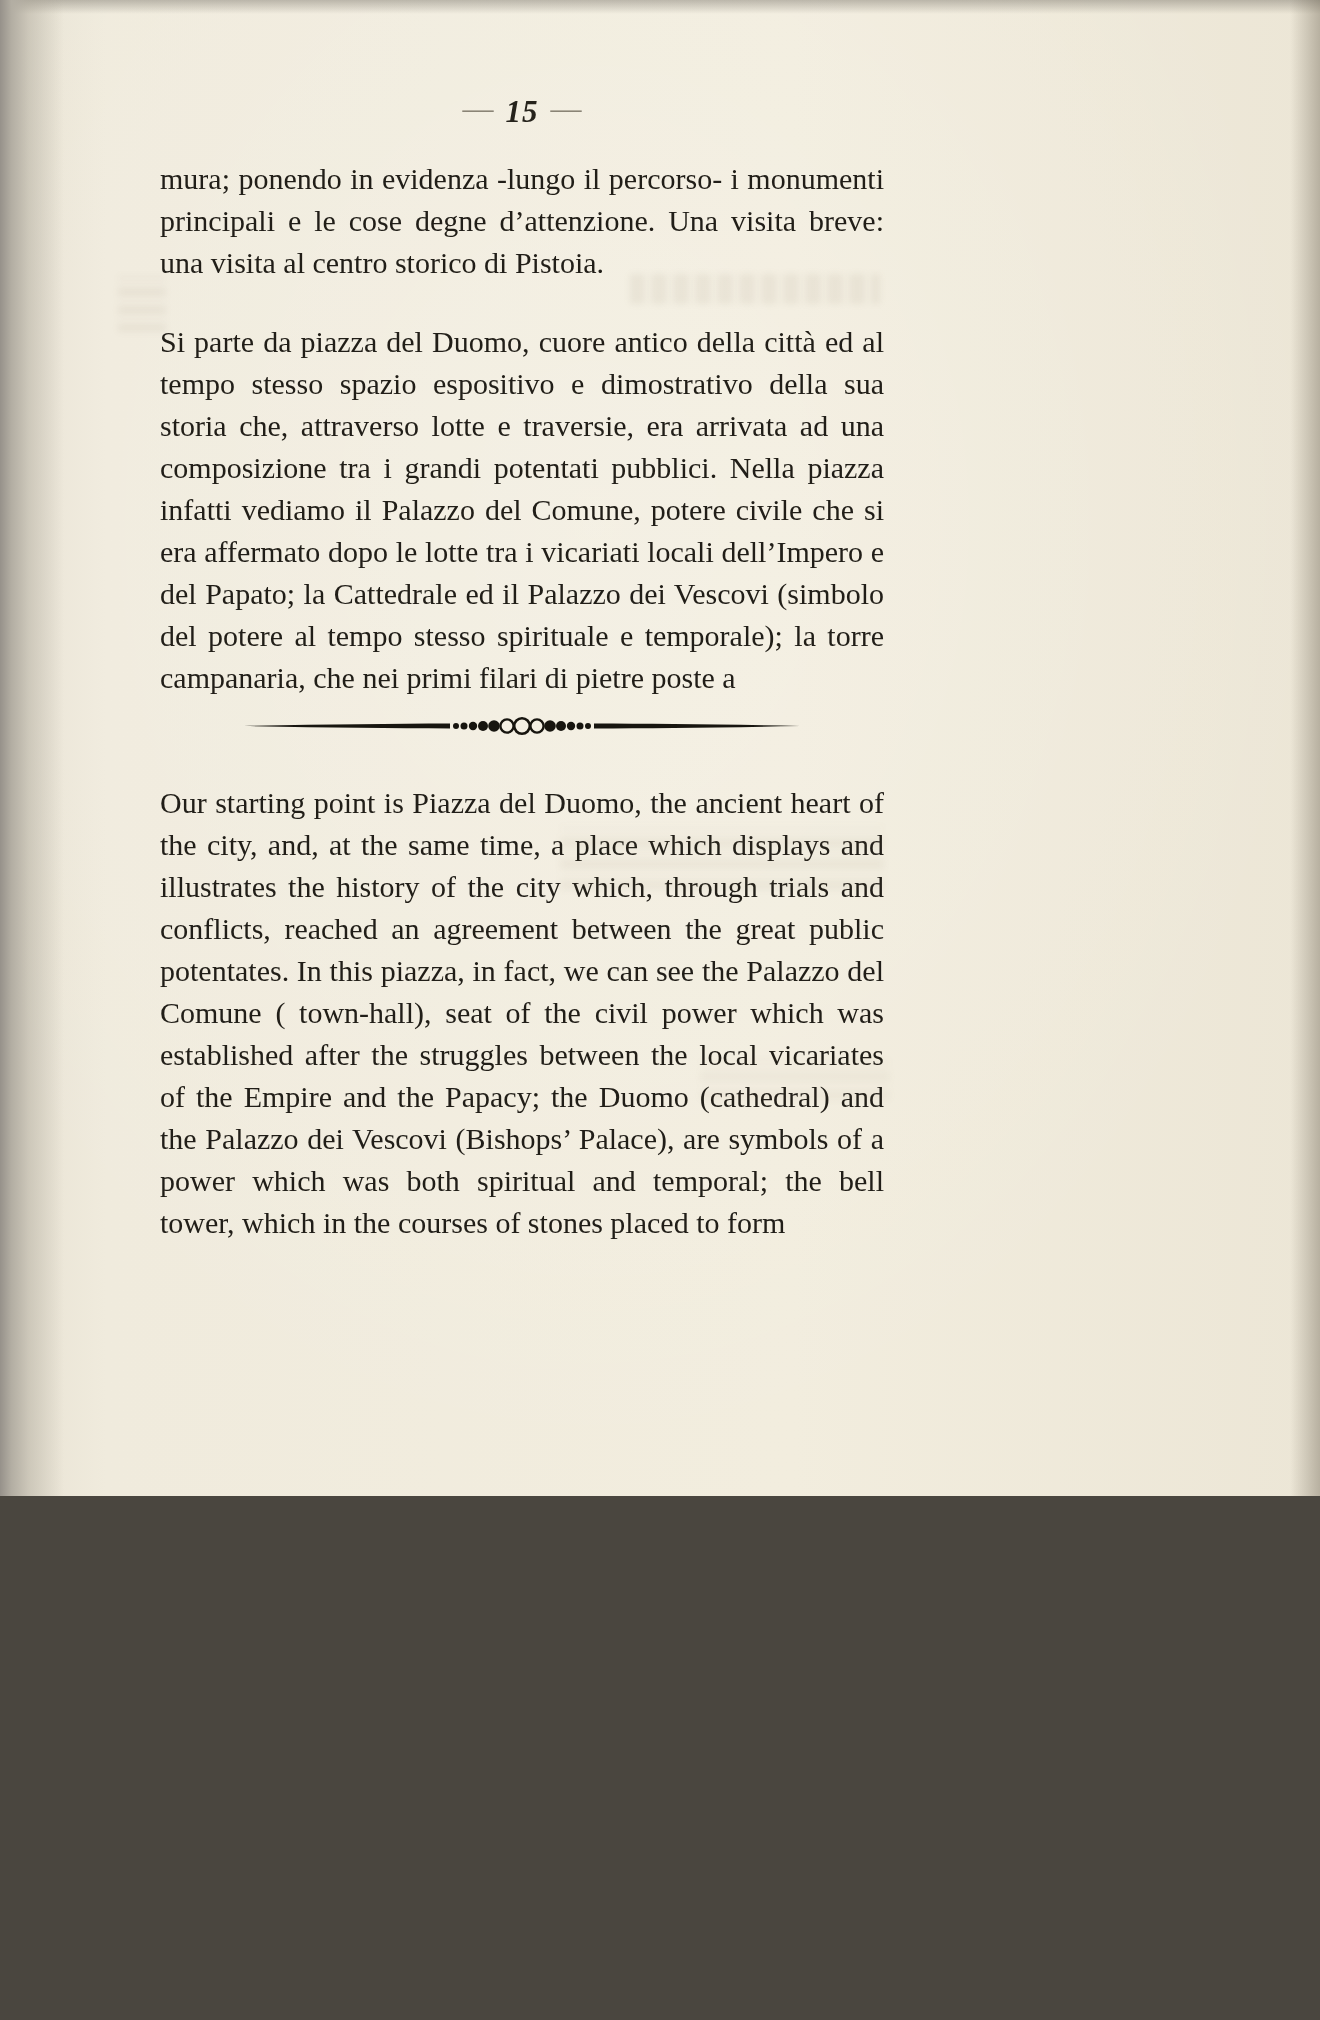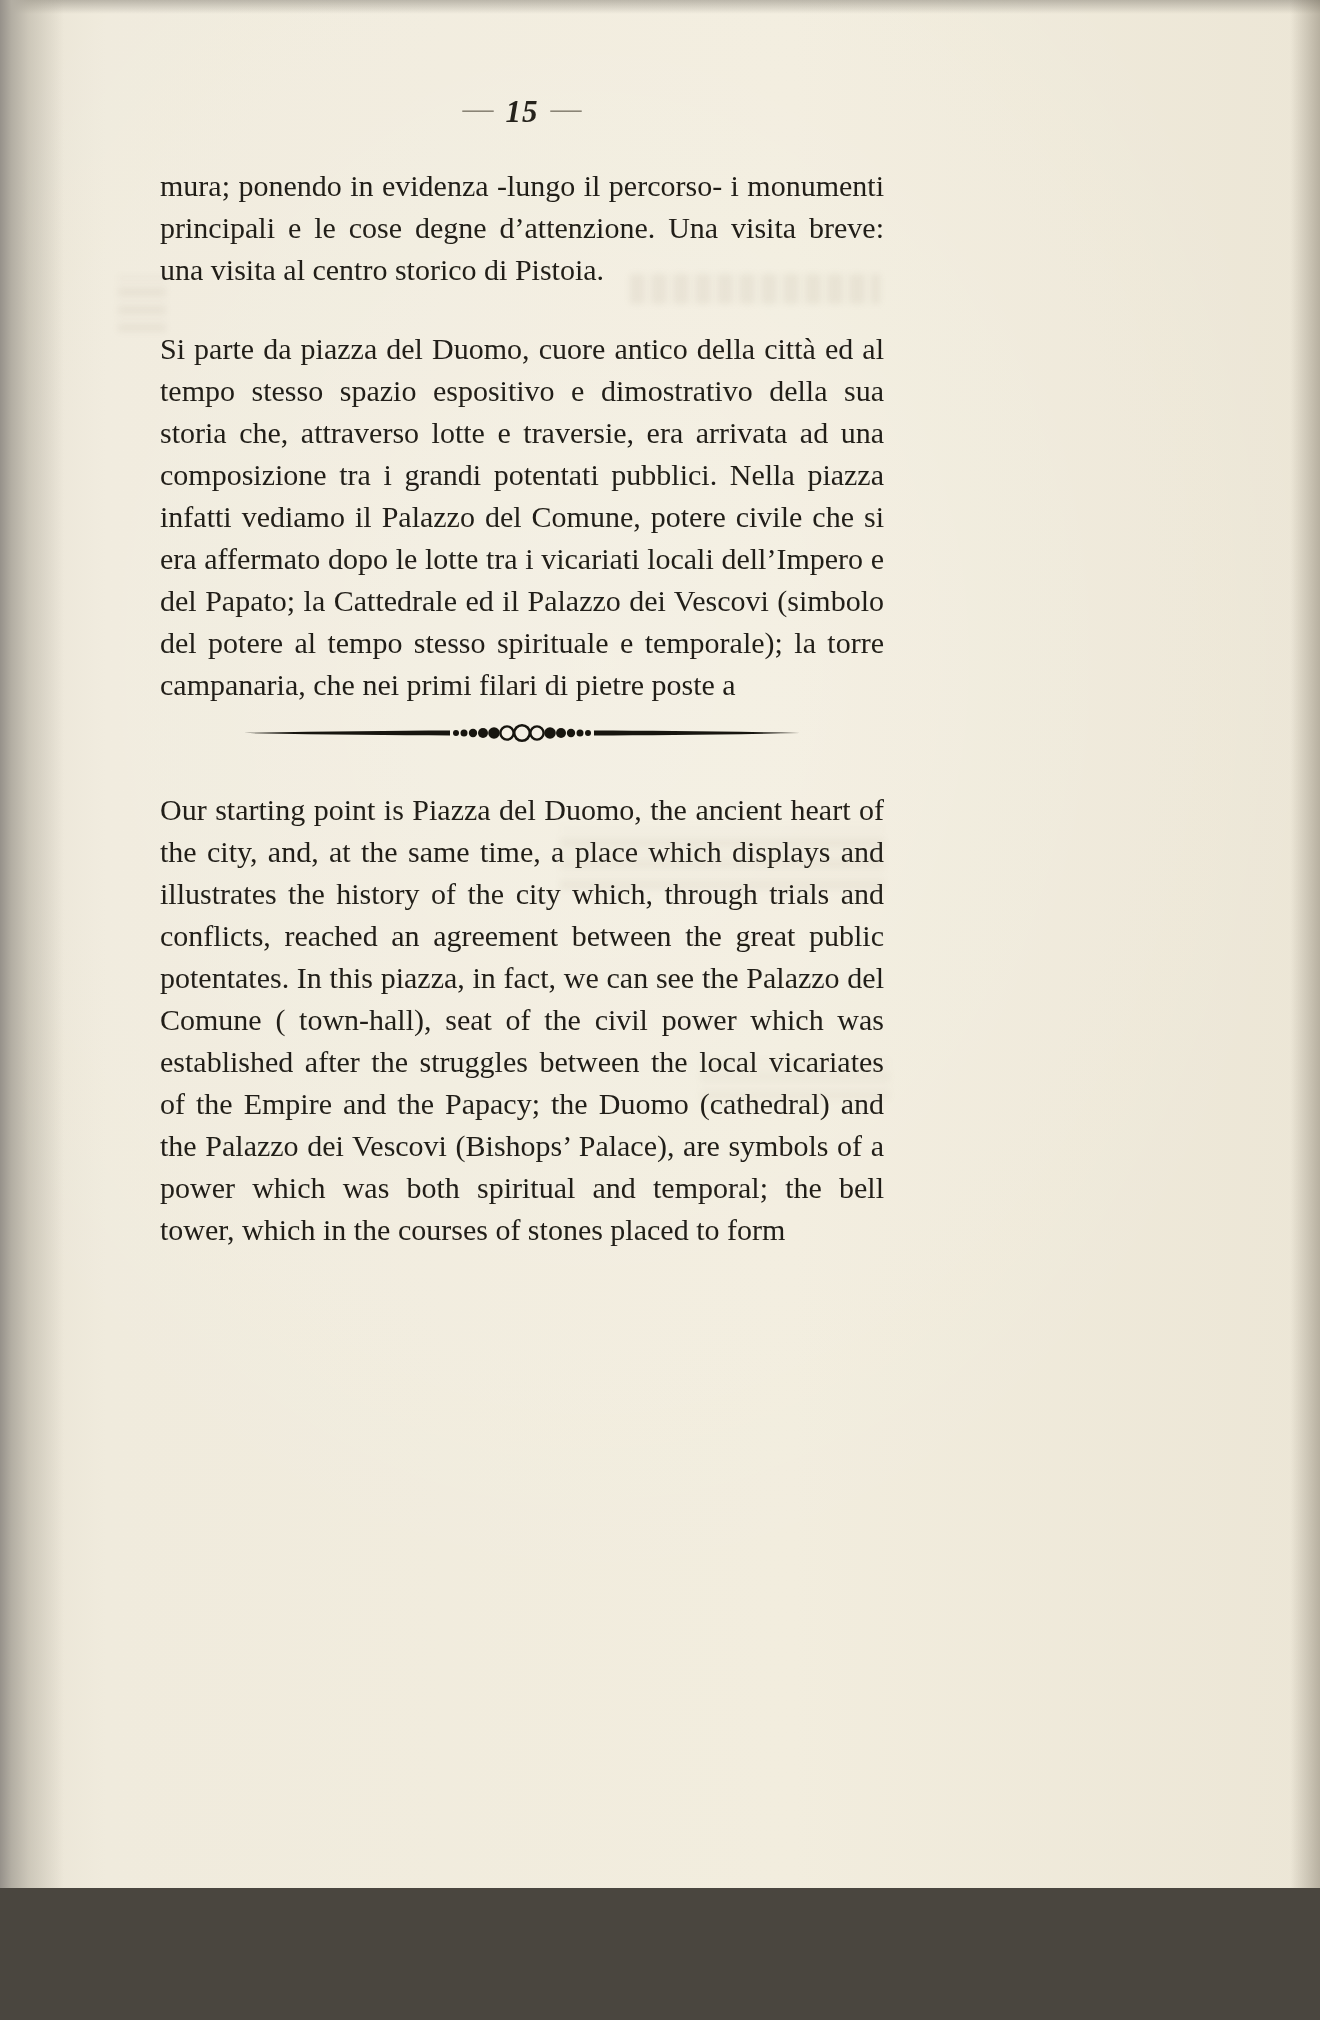--- a/index.html
+++ b/index.html
@@ -1,18 +1,18 @@
 <!DOCTYPE html>
 <html><head>
 <meta charset="utf-8">
 <style>
   * { margin:0; padding:0; box-sizing:border-box; }
   html,body { background:#4a463f; }
   .scan {
-    position:relative; width:1320px; height:1888px; overflow:hidden;
+    position:relative; width:1320px; height:1496px; overflow:hidden;
     background:
       radial-gradient(ellipse 1000px 1300px at 45% 35%, rgba(255,255,255,0.20), rgba(255,255,255,0) 75%),
       linear-gradient(90deg, #e7e1d2 0%, #f0ebdd 8%, #f2edde 60%, #ece6d6 100%);
     font-family:"Liberation Serif", serif;
     color:#211e18;
     padding-left:12px;
   }
   
   .edge-left { position:absolute; left:0; top:0; bottom:0; width:64px; pointer-events:none;
     background:linear-gradient(90deg, #96918a 0%, #b3aea3 18%, rgba(170,165,152,0.45) 45%, rgba(170,165,152,0) 100%); }
@@ -34,21 +34,21 @@
   .smudge-3 { left:118px; top:276px; width:48px; height:56px;
     background:repeating-linear-gradient(0deg, rgba(130,115,90,0.16) 0 8px, rgba(130,115,90,0.03) 8px 18px); }
   .smudge-4 { left:700px; top:1060px; width:190px; height:40px;
     background:repeating-linear-gradient(0deg, rgba(130,115,90,0.10) 0 9px, rgba(130,115,90,0.02) 9px 19px); }
 
   
   .page-header { position:absolute; left:160px; top:94px; width:724px; text-align:center; font-size:31px; }
   .pagenum { font-weight:bold; font-style:italic; color:#26231c; letter-spacing:1px; }
   .dash { color:#8a8476; position:relative; top:-3px; margin:0 12px; }
 
-  .text-col { position:absolute; left:160px; top:165px; width:724px; }
+  .text-col { position:absolute; left:160px; top:158px; width:724px; }
   .para { font-size:30px; line-height:42px; text-align:justify; color:#211e18; }
   .para b { font-weight:normal; }
   .p-it2 { margin-top:37px; }
   .ornament { margin-top:14px; height:26px; text-align:center; }
   .p-en1 { margin-top:33px; }
   .p-en2 { margin-top:43px; }
 </style>
 </head>
 <body>
 

